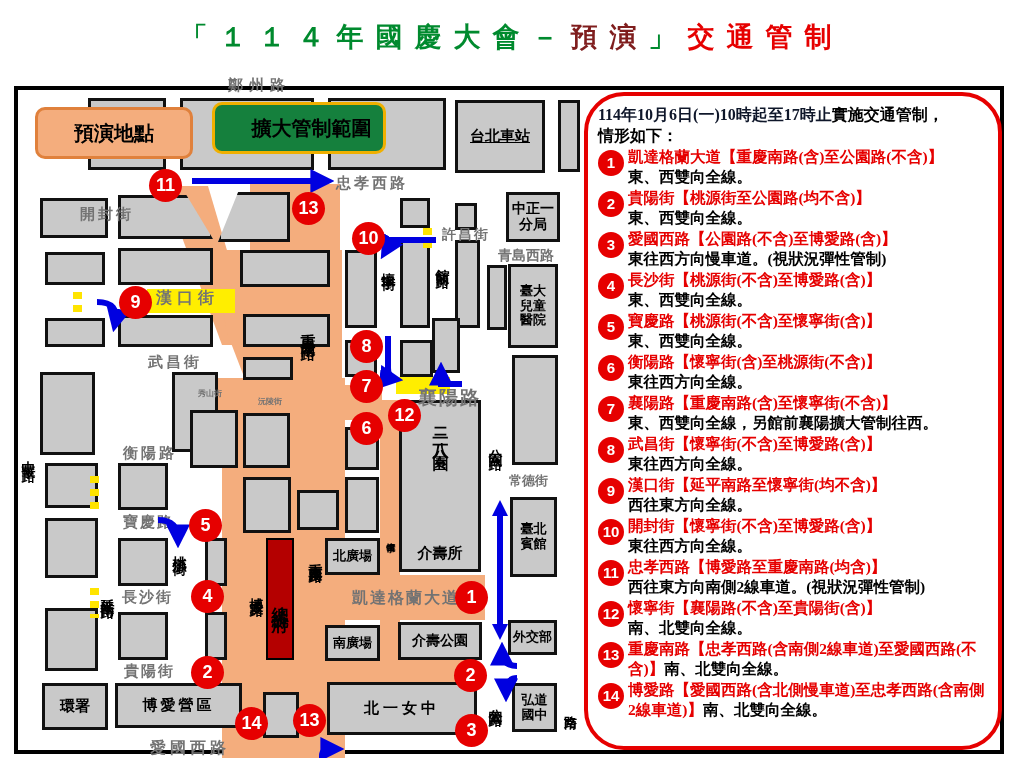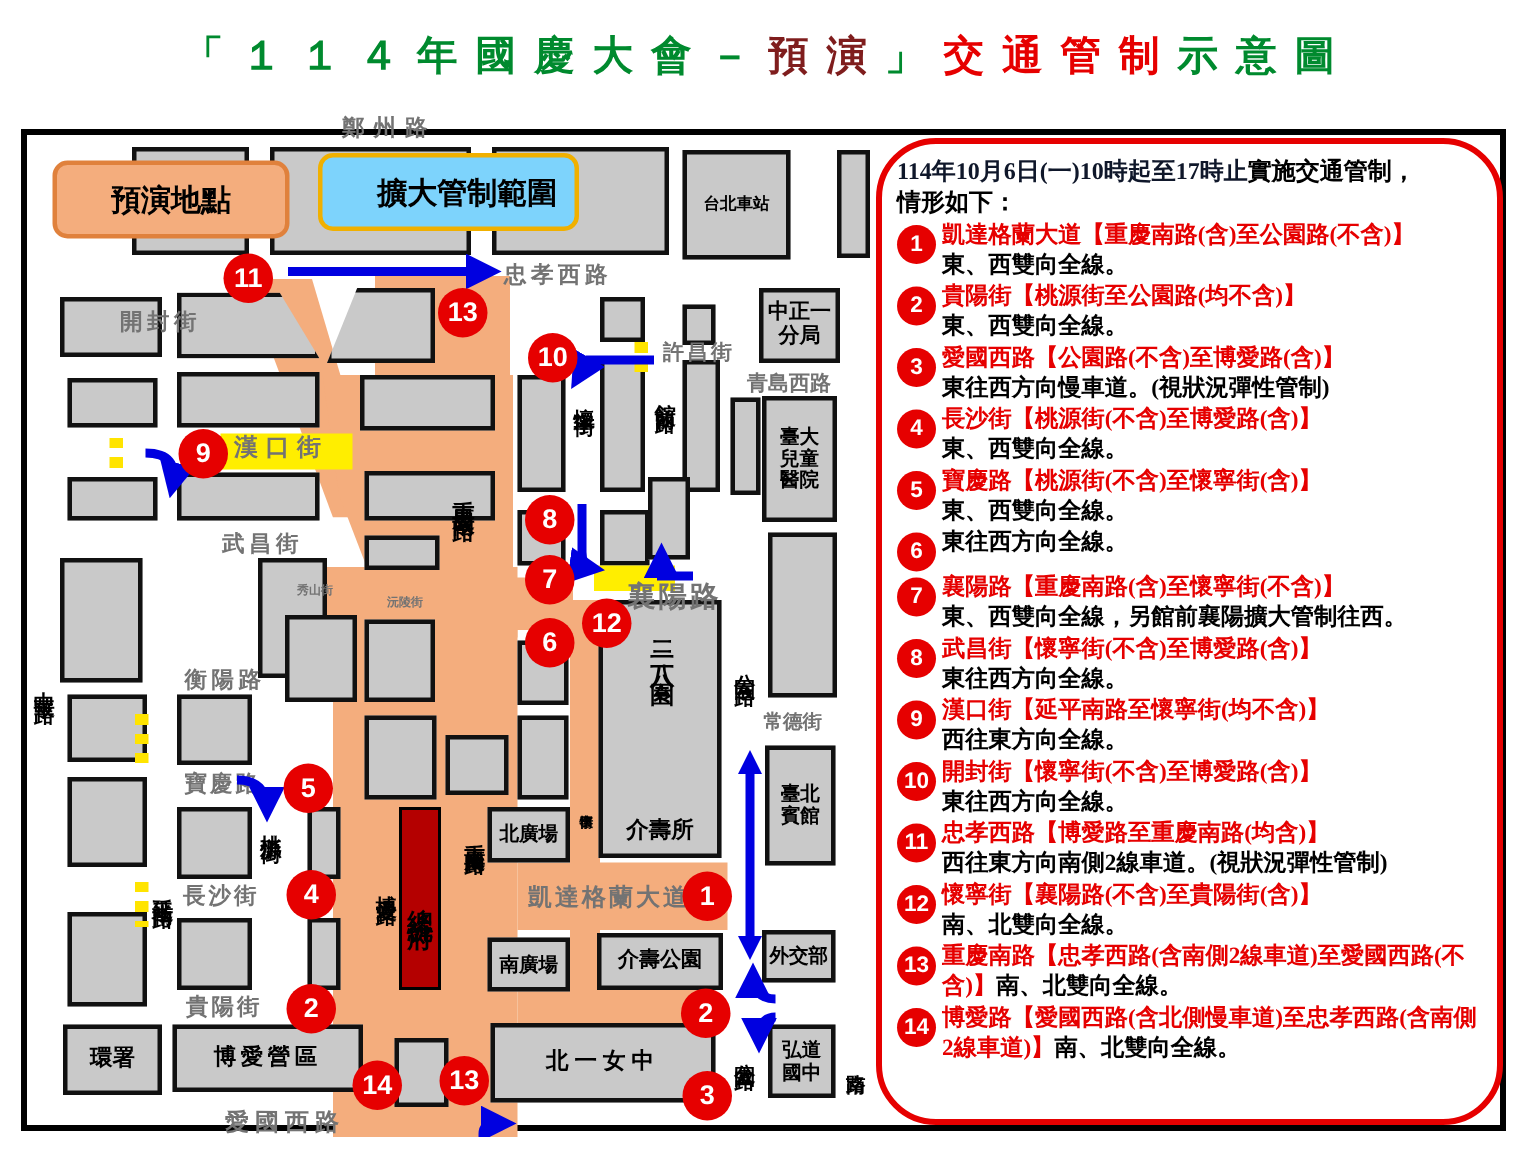--- a/index.html
+++ b/index.html
@@ -52,21 +52,20 @@
 <body>
 
 <div id="page">
 
   <div id="titlebar">
     <span class="t-green">「</span>
     <span class="t-green">１１４年國慶大會－</span>
     <span class="t-blue">預演</span>
     <span class="t-green">」</span>
     <span class="t-red">交通管制</span>
-    <span class="t-green">示意圖</span>
   </div>
 
   <div id="frame"></div>
 
   <div class="zone" style="left:160px;top:184px;width:100px;height:163px;clip-path:polygon(3px 2px,48px 2px,95px 161px,62px 161px);"></div>
   <div class="zone" style="left:250px;top:184px;width:90px;height:68px;"></div>
   <div class="zone" style="left:210px;top:248px;width:132px;height:134px;clip-path:polygon(5px 2px,132px 2px,132px 134px,36px 134px,16px 82px);"></div>
   <div class="zone" style="left:188px;top:378px;width:157px;height:47px;"></div>
   <div class="zone" style="left:222px;top:418px;width:123px;height:340px;"></div>
   <div class="zone" style="left:345px;top:575px;width:140px;height:45px;"></div>
@@ -109,21 +108,21 @@
   <div class="blk" style="left:45px;top:518px;width:53px;height:60px;"></div>
   <div class="blk" style="left:118px;top:538px;width:50px;height:48px;"></div>
   <div class="blk" style="left:205px;top:538px;width:22px;height:48px;"></div>
   <div class="blk" style="left:45px;top:608px;width:53px;height:63px;"></div>
   <div class="blk" style="left:118px;top:612px;width:50px;height:48px;"></div>
   <div class="blk" style="left:205px;top:612px;width:22px;height:48px;"></div>
   <div class="blk" style="left:297px;top:490px;width:42px;height:40px;"></div>
   <div class="blk" style="left:263px;top:692px;width:36px;height:46px;"></div>
   <div class="blk" style="left:512px;top:355px;width:46px;height:110px;"></div>
 
-  <div class="plc" style="left:455px;top:100px;width:72px;height:73px;font-size:11px;">
+  <div class="plc" style="left:455px;top:100px;width:90px;height:73px;font-size:15px;text-decoration:underline;">
     <span>台北車站</span>
     </div>
   <div class="plc" style="left:506px;top:192px;width:54px;height:50px;font-size:14px;">
     <span style="width:3em;">中正一分局</span>
     </div>
   <div class="plc" style="left:508px;top:264px;width:50px;height:84px;font-size:13px;">
     <span style="width:2em;">臺大兒童醫院</span>
     </div>
   <div class="plc" style="left:325px;top:538px;width:55px;height:37px;font-size:13px;">
     <span>北廣場</span>
@@ -165,21 +164,21 @@
   <div class="ylw" style="left:147px;top:289px;width:88px;height:24px;"></div>
   <div class="ylw" style="left:396px;top:377px;width:54px;height:17px;"></div>
   <div class="ydash" style="left:423px;top:228px;height:22px;"></div>
   <div class="ydash" style="left:73px;top:292px;height:26px;"></div>
   <div class="ydash" style="left:90px;top:476px;height:36px;"></div>
   <div class="ydash" style="left:90px;top:588px;height:30px;"></div>
 
   <div class="tag" style="left:35px;top:107px;width:158px;height:52px;background:#f4ad7d;border:3px solid #e0813c;">
     <span>預演地點</span>
   </div>
-  <div class="tag" style="left:212px;top:102px;width:174px;height:52px;background:#7dd3fc;border:3px solid #f0b000;padding-left:25px;">
+  <div class="tag" style="left:212px;top:102px;width:174px;height:52px;background:#15803d;border:3px solid #f0b000;padding-left:25px;">
     <span>擴大管制範圍</span>
   </div>
 
   <div class="lbl" style="left:228px;top:76px;font-size:15px;letter-spacing:6px;">鄭州路</div>
   <div class="lbl" style="left:336px;top:174px;font-size:15px;letter-spacing:3px;">忠孝西路</div>
   <div class="lbl" style="left:80px;top:205px;font-size:15px;letter-spacing:3px;">開封街</div>
   <div class="lbl" style="left:442px;top:226px;font-size:14px;letter-spacing:2px;">許昌街</div>
   <div class="lbl" style="left:498px;top:247px;font-size:14px;">青島西路</div>
   <div class="lbl" style="left:156px;top:288px;font-size:16px;letter-spacing:5px;">漢口街</div>
   <div class="vlbl" style="left:433px;top:258px;font-size:14px;letter-spacing:3px;">館前路</div>
@@ -268,21 +267,21 @@
     <div class="li">
       <span class="ln">4</span>
       <div><span class="road">長沙街【桃源街(不含)至博愛路(含)】</span><span class="det">東、西雙向全線。</span></div>
     </div>
     <div class="li">
       <span class="ln">5</span>
       <div><span class="road">寶慶路【桃源街(不含)至懷寧街(含)】</span><span class="det">東、西雙向全線。</span></div>
     </div>
     <div class="li">
       <span class="ln">6</span>
-      <div><span class="det">東往西方向全線。</span></div>
+      <div><span class="road">衡陽路【懷寧街(含)至桃源街(不含)】</span><span class="det">東往西方向全線。</span></div>
     </div>
     <div class="li">
       <span class="ln">7</span>
       <div><span class="road">襄陽路【重慶南路(含)至懷寧街(不含)】</span><span class="det">東、西雙向全線，另館前襄陽擴大管制往西。</span></div>
     </div>
     <div class="li">
       <span class="ln">8</span>
       <div><span class="road">武昌街【懷寧街(不含)至博愛路(含)】</span><span class="det">東往西方向全線。</span></div>
     </div>
     <div class="li">

